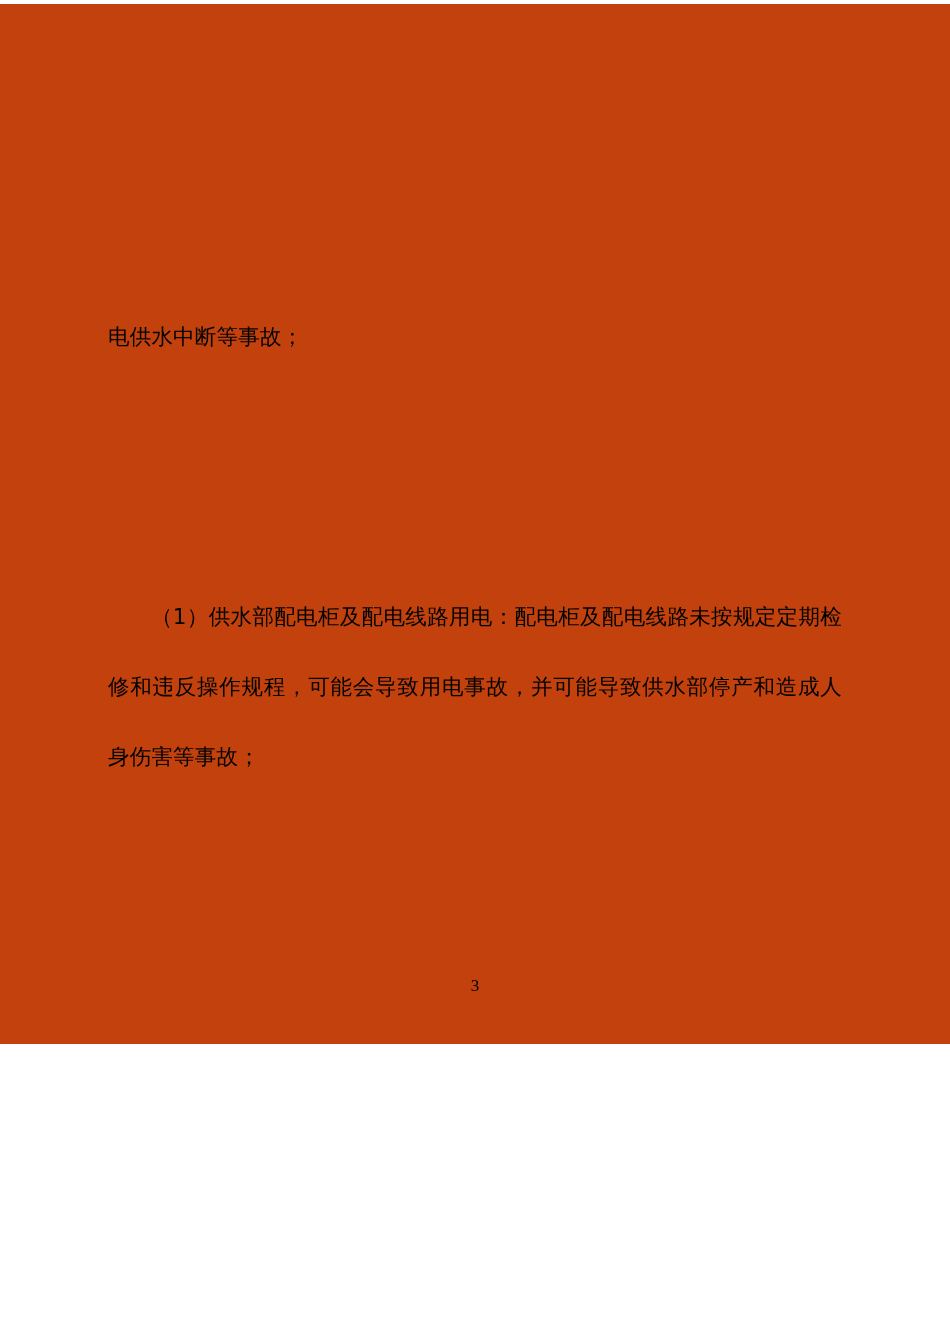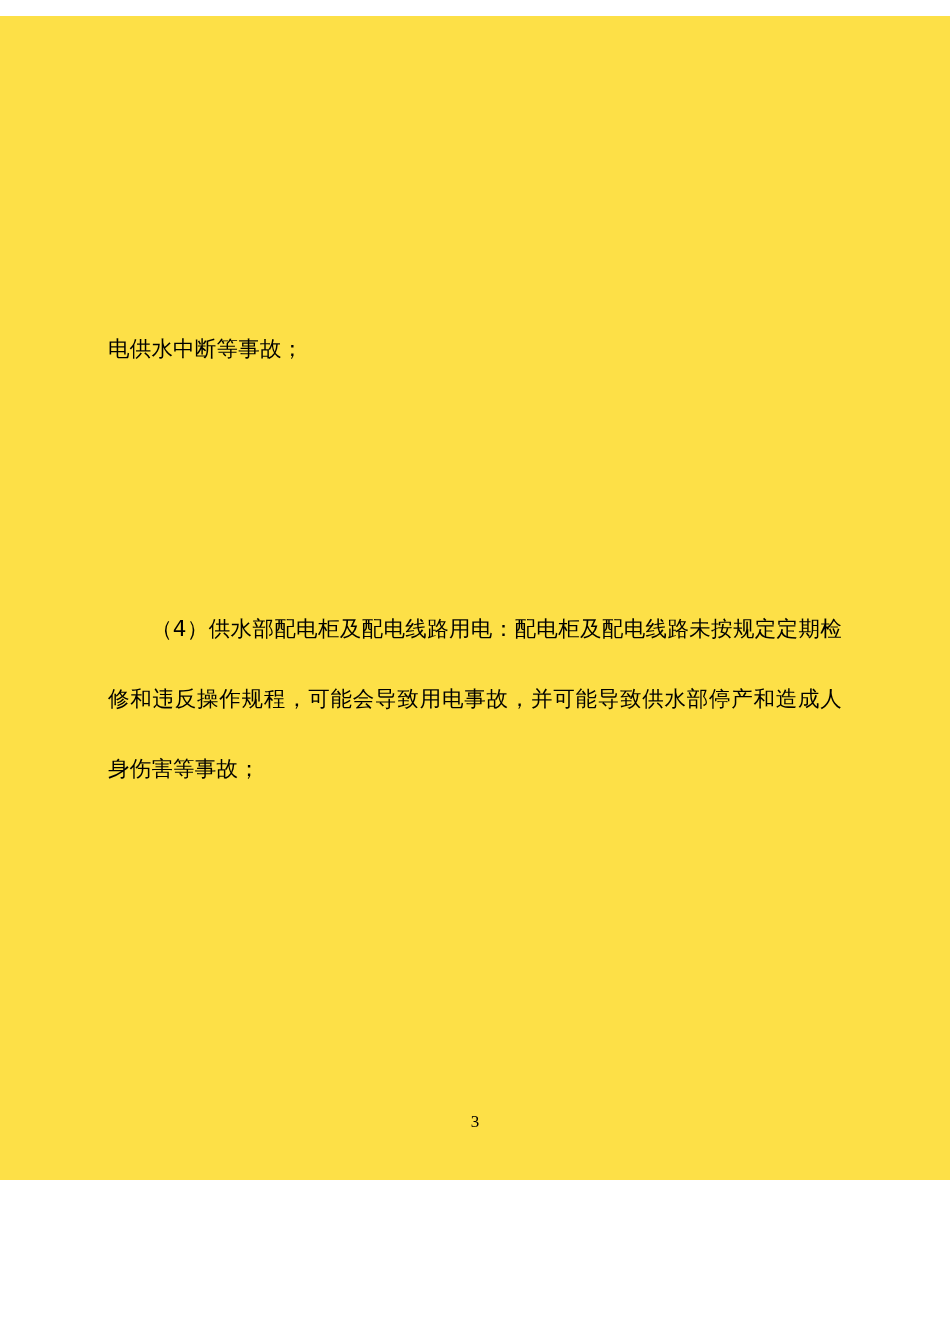--- a/index.html
+++ b/index.html
@@ -3,23 +3,23 @@
 <meta charset="utf-8">
 <style>
   html, body {
     margin: 0;
     padding: 0;
     background: #ffffff;
   }
   .page {
     position: relative;
     width: 950px;
-    height: 1164px;
-    background: #fde047;
-    margin: 16px auto;
+    height: 1040px;
+    background: #c2410c;
+    margin: 4px auto;
     box-sizing: border-box;
     padding: 88px 108px 60px 108px;
     font-family: "DejaVu Sans", "Liberation Sans", sans-serif;
     color: #000000;
     overflow: hidden;
   }
   .body-text {
     font-size: 21.5px;
     line-height: 70px;
     letter-spacing: 0.2px;
@@ -46,21 +46,21 @@
 </style>
 </head>
 <body>
 
 <div class="page">
 
   <div class="body-text">
 
     <p class="para">电供水中断等事故；</p>
 
-    <p class="para indent">（4）供水部配电柜及配电线路用电：配电柜及配电线路未按规定定期检修和违反操作规程，可能会导致用电事故，并可能导致供水部停产和造成人身伤害等事故；</p>
+    <p class="para indent">（1）供水部配电柜及配电线路用电：配电柜及配电线路未按规定定期检修和违反操作规程，可能会导致用电事故，并可能导致供水部停产和造成人身伤害等事故；</p>
 
 
     
 
     
 
     
 
     
 

